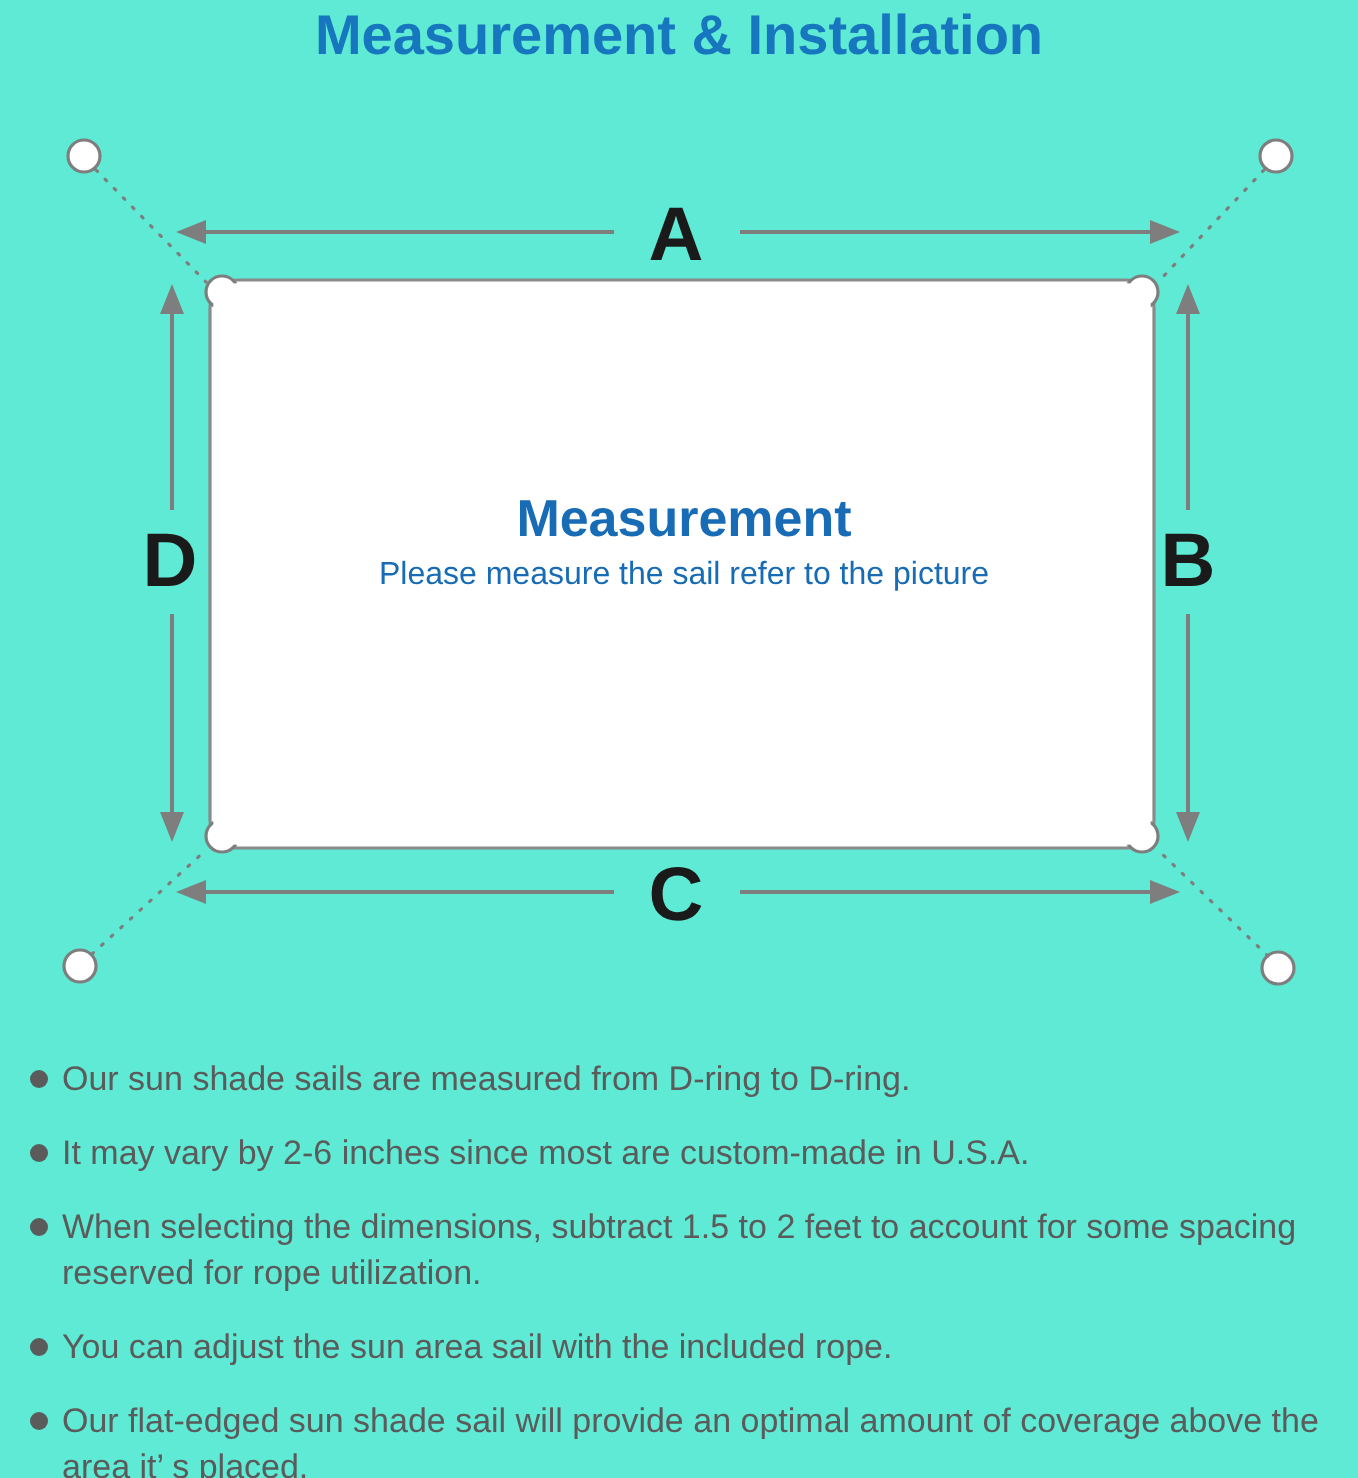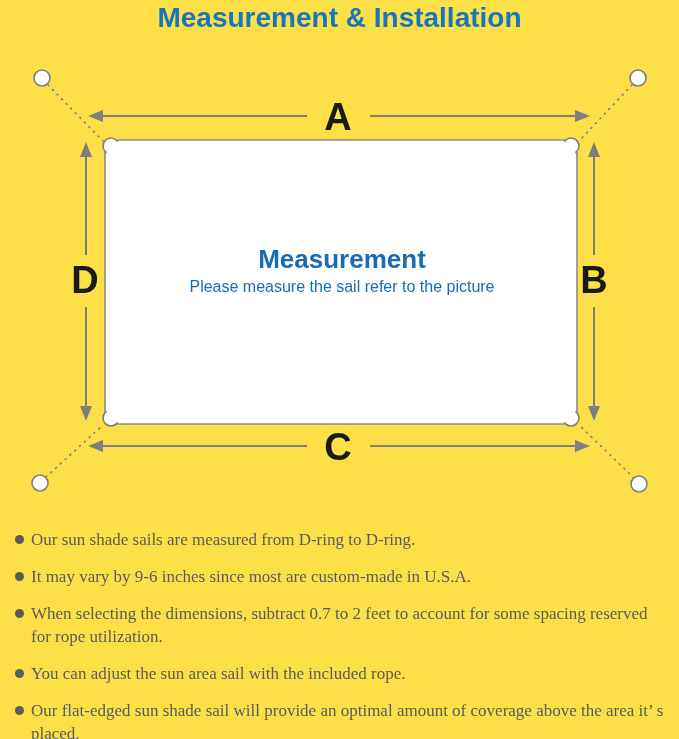--- a/index.html
+++ b/index.html
@@ -1,20 +1,20 @@
 <!DOCTYPE html>
 <html><head>
 <meta charset="utf-8">
 <style>
   html, body { margin: 0; padding: 0; background: #ffffff; }
   .page {
     position: relative;
     width: 679px;
     height: 739px;
-    background: #fde047;
+    background: #5eead4;
     font-family: "Liberation Sans", sans-serif;
     overflow: hidden;
   }
   .page-title {
     position: absolute;
     top: 2px;
     left: 0;
     width: 100%;
     text-align: center;
     font-size: 28px;
@@ -39,21 +39,20 @@
     margin: 0;
     padding: 0;
     font-size: 17px;
     line-height: 23px;
     color: #5b5b5b;
   }
   .notes li {
     position: relative;
     padding-left: 16px;
     margin-bottom: 14px;
-    font-family: Liberation Serif, serif;
   }
   .notes .dot {
     position: absolute;
     left: 0;
     top: 7px;
     width: 9px;
     height: 9px;
     border-radius: 50%;
     background: #5b5b5b;
   }
@@ -142,25 +141,25 @@
     </svg>
   </div>
 
   <ul class="notes">
     <li>
       <span class="dot"></span>
       <span>Our sun shade sails are measured from D-ring to D-ring.</span>
     </li>
     <li>
       <span class="dot"></span>
-      <span>It may vary by 9-6 inches since most are custom-made in U.S.A.</span>
+      <span>It may vary by 2-6 inches since most are custom-made in U.S.A.</span>
     </li>
     <li>
       <span class="dot"></span>
-      <span>When selecting the dimensions, subtract 0.7 to 2 feet to account for some spacing reserved for rope utilization.</span>
+      <span>When selecting the dimensions, subtract 1.5 to 2 feet to account for some spacing reserved for rope utilization.</span>
     </li>
     <li>
       <span class="dot"></span>
       <span>You can adjust the sun area sail with the included rope.</span>
     </li>
     <li>
       <span class="dot"></span>
       <span>Our flat-edged sun shade sail will provide an optimal amount of coverage above the area it’ s placed.</span>
     </li>
   </ul>

